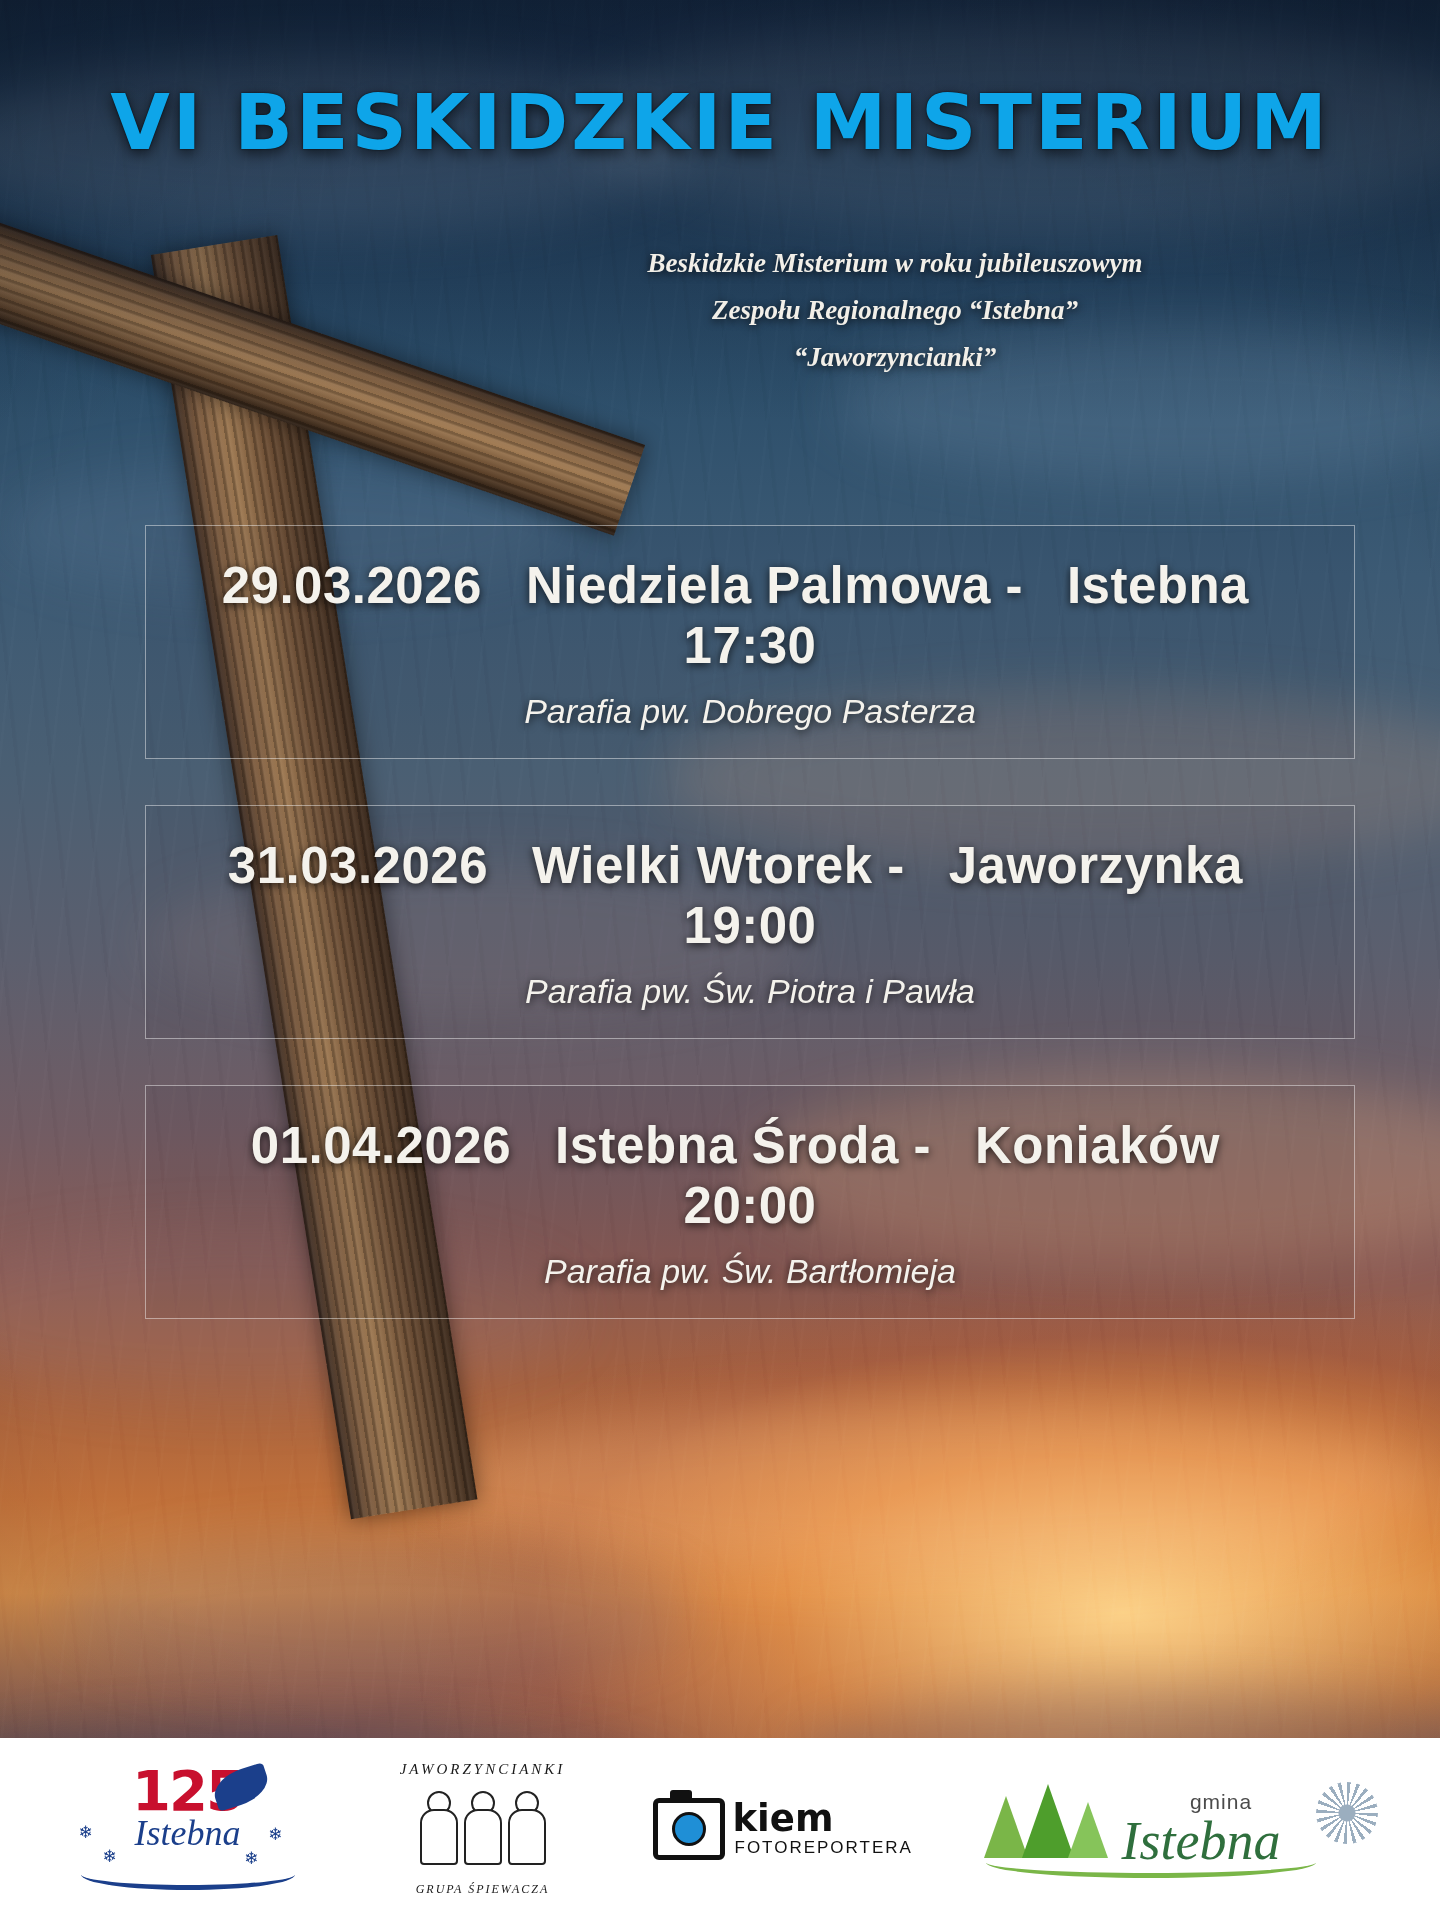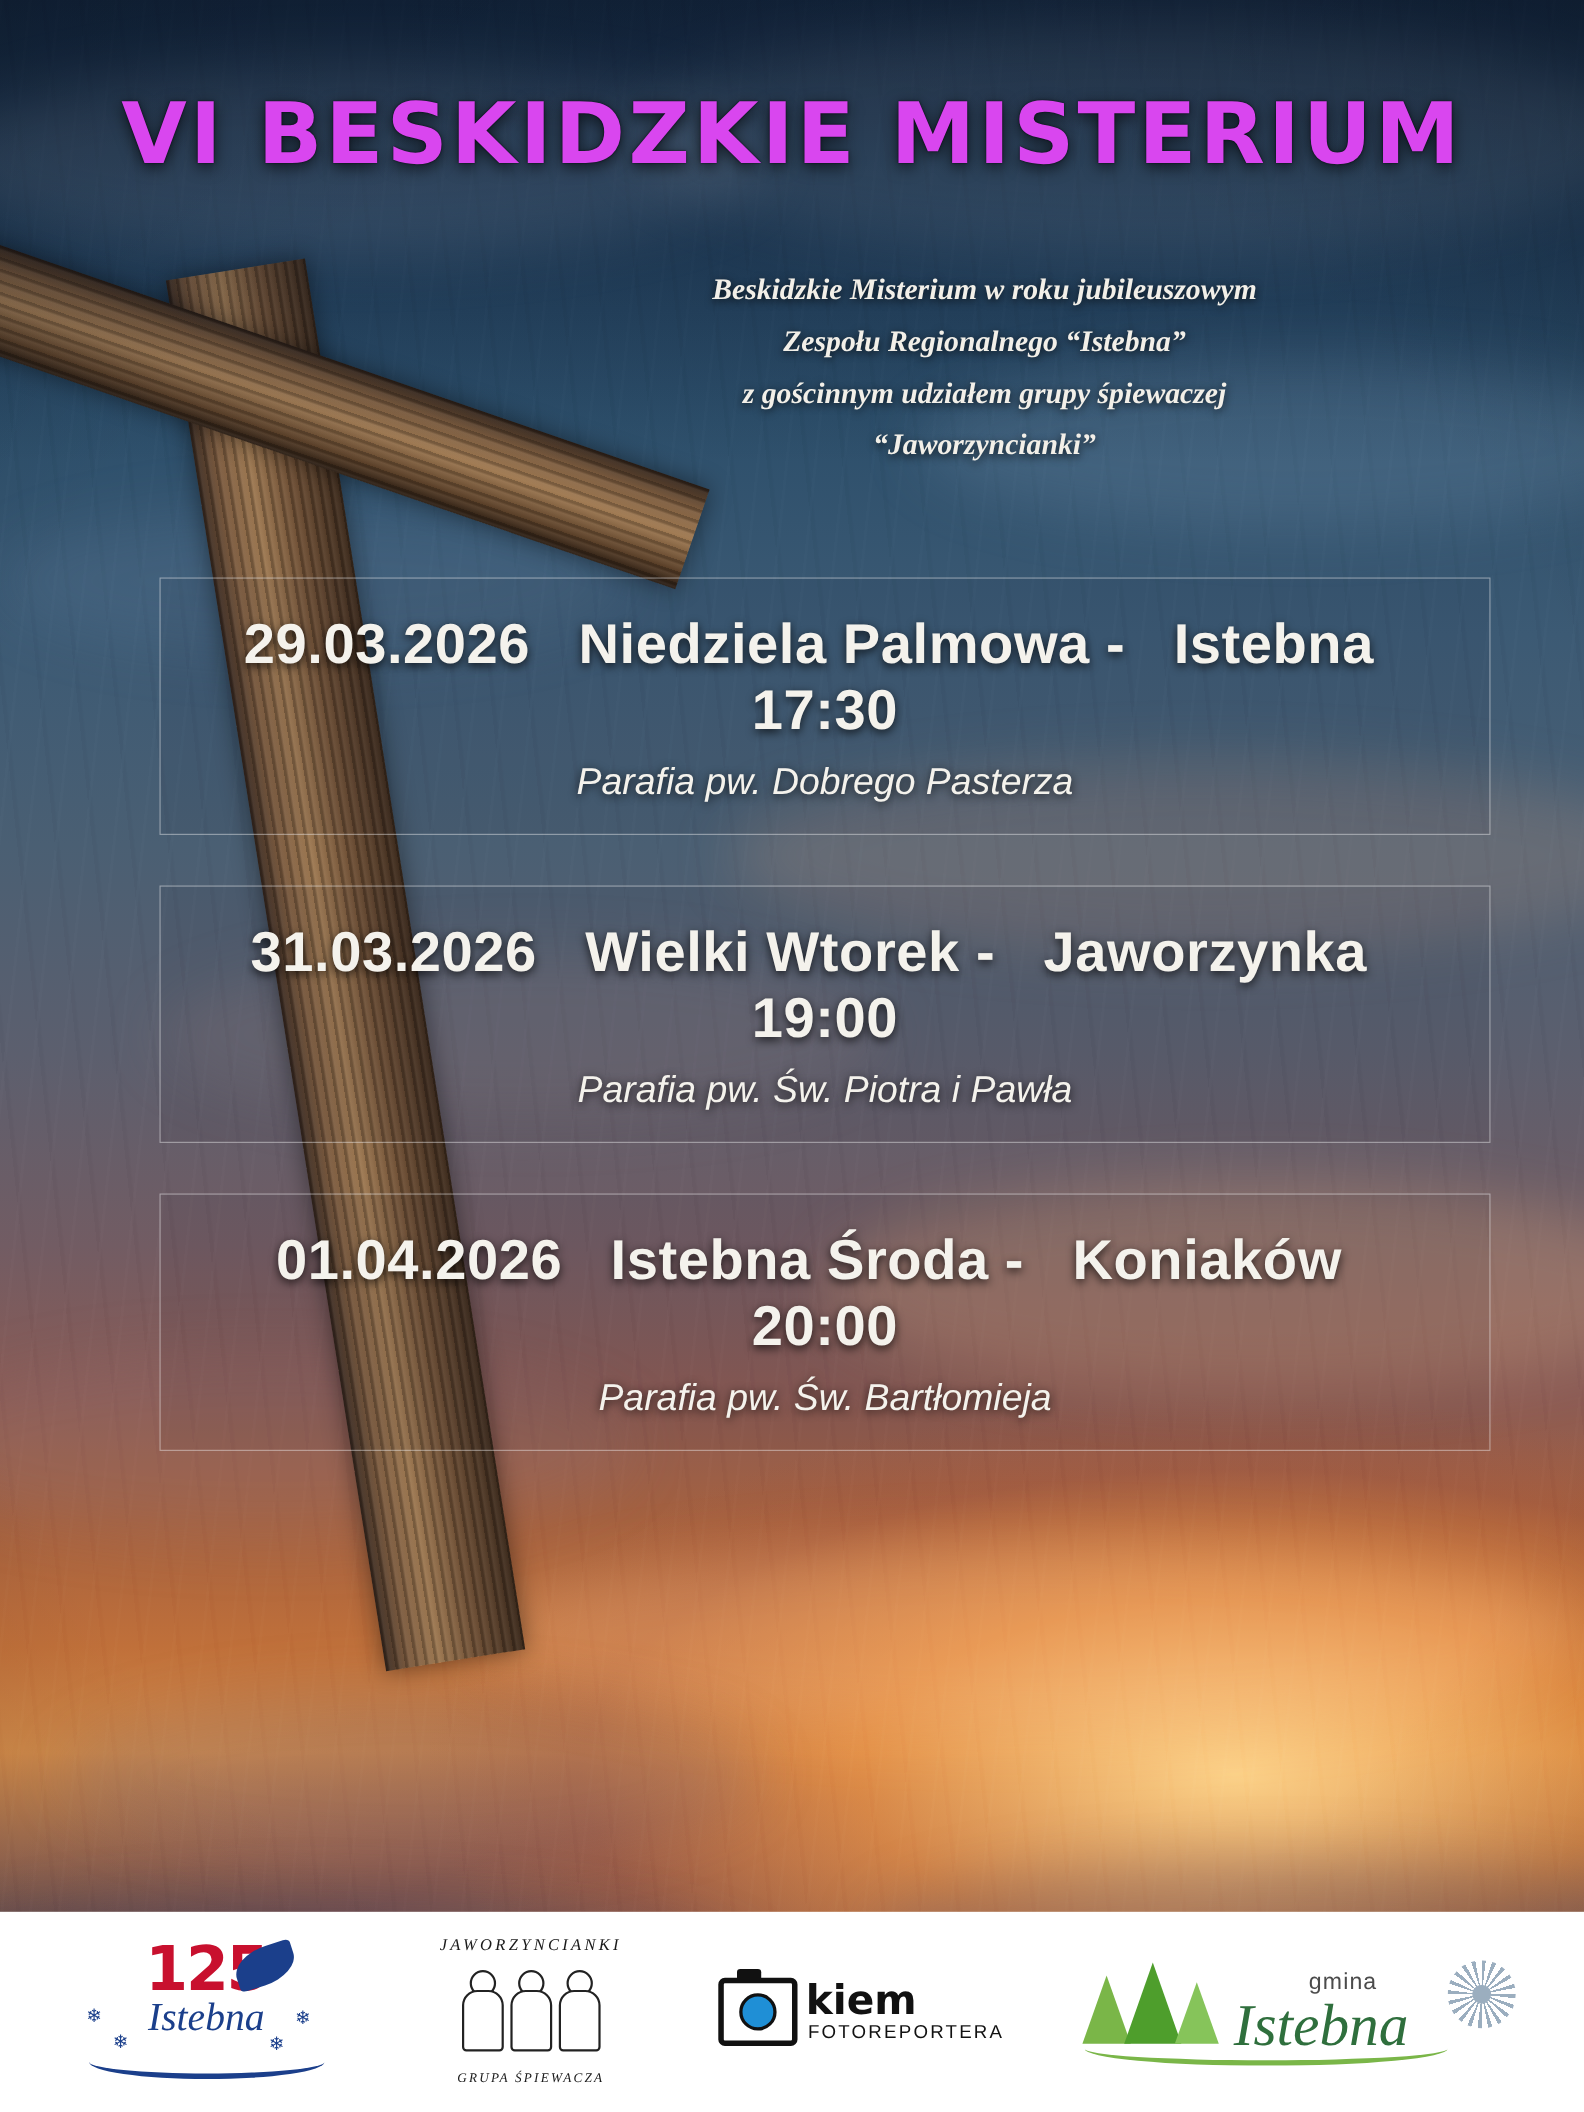--- a/index.html
+++ b/index.html
@@ -127,21 +127,21 @@
   .title {
     position: absolute;
     left: 0;
     right: 0;
     top: 78px;
     text-align: center;
     font-family: "DejaVu Sans", sans-serif;
     font-weight: bold;
     font-size: 77px;
     letter-spacing: 3px;
-    color: #d946ef;
+    color: #0ea5e9;
     text-shadow: 0 4px 14px rgba(0,0,0,0.65), 0 0 2px rgba(0,0,0,0.8);
     white-space: nowrap;
   }
 
   .subtitle {
     position: absolute;
     left: 420px;
     right: 70px;
     top: 240px;
     text-align: center;
@@ -415,21 +415,20 @@
     <div class="beam beam-horz"></div>
   </div>
 
   <div class="vignette"></div>
 
   <div class="title">VI BESKIDZKIE MISTERIUM</div>
 
   <div class="subtitle">
     <div>Beskidzkie Misterium w roku jubileuszowym</div>
     <div>Zespołu Regionalnego “Istebna”</div>
-    <div>z gościnnym udziałem grupy śpiewaczej</div>
     <div>“Jaworzyncianki”</div>
   </div>
 
   <div class="schedule">
 
     <div class="event">
       <div class="event-main">
         <span>29.03.2026</span>
         <span class="sep">&nbsp;</span>
         <span>Niedziela Palmowa -</span>

